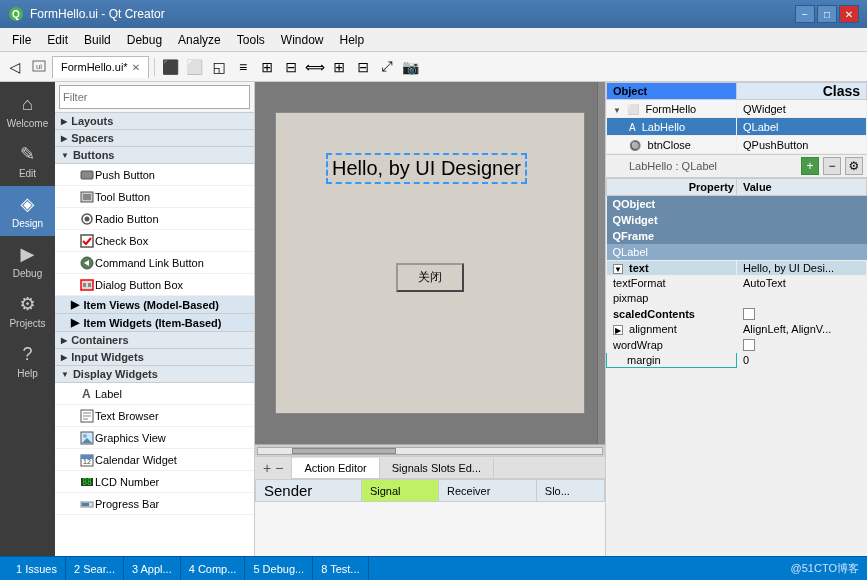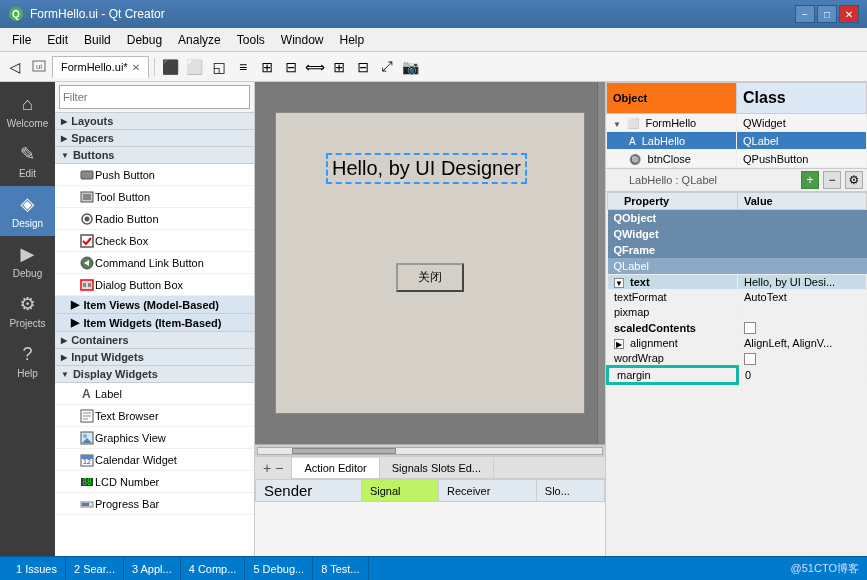--- a/index.html
+++ b/index.html
@@ -368,22 +368,22 @@
       </div>
     </div>
   </div>
 
   <div class="right-panel">
 
     <div style="border-bottom:1px solid #ccc; background:#f5f5f5;">
       <table class="obj-table" style="width:100%; border-collapse:collapse;">
         <thead>
           <tr>
-            <th style="background:#f97316; padding:2px 6px; font-size:11px; border:1px solid #ccc; text-align:left; font-weight:bold; width:130px;">Object</th>
-            <th style="background:#dce8f5; padding:6px 6px; font-size:16px; border:1px solid #ccc; text-align:left; font-weight:bold;">Class</th>
+            <th style="background:#3b82f6; padding:2px 6px; font-size:11px; border:1px solid #ccc; text-align:left; font-weight:bold; width:130px;">Object</th>
+            <th style="background:#dce8f5; padding:0 6px; font-size:14px; border:1px solid #ccc; text-align:right; font-weight:bold;">Class</th>
           </tr>
         </thead>
         <tbody>
           <tr>
             <td style="padding:1px 6px; font-size:11px; border:1px solid #eee;">
               <span style="font-size:8px; color:#555; margin-right:3px;">▼</span>
               <span style="font-size:10px; margin-right:3px;">⬜</span>
               <span>FormHello</span>
             </td>
             <td style="padding:1px 6px; font-size:11px; border:1px solid #eee;">QWidget</td>
@@ -410,21 +410,21 @@
       <span class="filter-label">LabHello : QLabel</span>
       <div class="filter-btn">+</div>
       <div class="filter-btn2">−</div>
       <div class="filter-btn2">⚙</div>
     </div>
 
     <div style="flex:1; overflow-y:auto;">
       <table style="width:100%; border-collapse:collapse; table-layout:fixed;">
         <thead>
           <tr>
-            <th style="background:#e0e8f0; padding:2px 16px; font-size:11px; border:1px solid #ccc; text-align:left; font-weight:bold; width:130px;">Property</th>
+            <th style="background:#e0e8f0; padding:2px 2px; font-size:11px; border:1px solid #ccc; text-align:right; font-weight:bold; width:130px;">Property</th>
             <th style="background:#e0e8f0; padding:2px 6px; font-size:11px; border:1px solid #ccc; text-align:left; font-weight:bold;">Value</th>
           </tr>
         </thead>
         <tbody>
           <tr>
             <td colspan="2" class="prop-category" style="background:#6a8aaa; color:white; font-weight:bold; padding:2px 6px; font-size:11px;">QObject</td>
           </tr>
           <tr>
             <td colspan="2" class="prop-category" style="background:#6a8aaa; color:white; font-weight:bold; padding:2px 6px; font-size:11px;">QWidget</td>
           </tr>
@@ -462,21 +462,21 @@
             </td>
             <td style="padding:1px 6px; font-size:11px; border:1px solid #eee; overflow:hidden; text-overflow:ellipsis; white-space:nowrap;">AlignLeft, AlignV...</td>
           </tr>
           <tr>
             <td style="padding:1px 6px; font-size:11px; border:1px solid #eee;">wordWrap</td>
             <td style="padding:1px 6px; font-size:11px; border:1px solid #eee;">
               <span style="display:inline-block; width:12px; height:12px; border:1px solid #888; background:white; vertical-align:middle;"></span>
             </td>
           </tr>
           <tr>
-            <td style="padding:1px 8px; font-size:11px; border:3px solid #14b8a6;margin-left:9px;">margin</td>
+            <td style="padding:1px 20px; font-size:11px; border:1px solid #14b8a6;margin-left:9px;">margin</td>
             <td style="padding:1px 6px; font-size:11px; border:1px solid #eee;">0</td>
           </tr>
         </tbody>
       </table>
     </div>
   </div>
 
 </div>
 
 <div class="status-bar">

